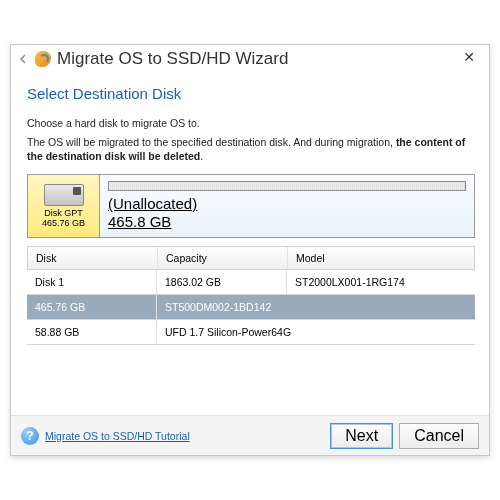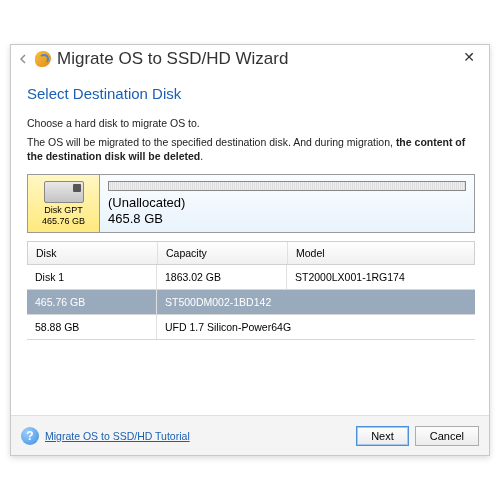--- a/index.html
+++ b/index.html
@@ -17,35 +17,35 @@
     .instr { font-size: 10.5px; color: #222; margin-bottom: 4px; line-height: 1.4;}
     .instr .bold { font-weight: 700; }
     .selbox { border: 1px solid #9a9a9a; margin-top: 10px; display: flex; background: #fff;}
     .selicon { width: 72px; background: linear-gradient(#fff7c4,#ffe97d); padding: 6px 4px; text-align: center; border-right: 1px solid #9a9a9a; display:flex; flex-direction:column; align-items:center; justify-content:center;}
     .hdd { width: 40px; height: 22px; background: linear-gradient(#e8e8e8,#c4c4c4); border:1px solid #888; border-radius:2px; position:relative; margin-bottom:2px;}
     .hdd::after{content:"";position:absolute;top:2px;right:2px;width:8px;height:8px;background:#555;border-radius:1px;}
     .selicon .t1 { font-size: 9px; line-height:1.2;}
     .selicon .t2 { font-size: 9px; }
     .selpart { flex:1; padding: 6px 8px; background: linear-gradient(#fafdff,#e9f3fc);}
     .selpart .bar { height: 10px; border:1px solid #888; background: repeating-linear-gradient(90deg,#eee,#eee 1px,#ddd 1px,#ddd 2px); margin-bottom:4px;}
-    .selpart .ptext { font-size: 13px; line-height:1.2;}
+    .selpart .ptext { font-size: 15px; line-height:1.2;text-decoration:underline;}
     .tbl { margin-top: 8px; font-size: 10.5px; }
     .thdr { display: flex; background: linear-gradient(#fefefe,#f0f0f0); border:1px solid #d0d0d0;}
     .thdr div { padding: 5px 8px; }
     .c1 { width: 130px; border-right:1px solid #e0e0e0;}
     .c2 { width: 130px; border-right:1px solid #e0e0e0;}
     .c3 { flex: 1; }
     .trow { display: flex; border-bottom: 1px solid #d6d6d6; cursor: pointer;}
     .trow div { padding: 6px 8px; }
     .trow.sel { background: #99aabd; color: #fff; }
     .footer { height: 40px; border-top: 1px solid #e0e0e0; display: flex; align-items: center; padding: 0 10px; background: #f4f4f4;}
     .footer .helpico { width: 18px; height: 18px; border-radius: 50%; background: radial-gradient(circle at 35% 30%,#9ed0ff,#3a8de0); display:flex;align-items:center;justify-content:center;color:#fff;font-size:12px;font-weight:bold; margin-right:6px;}
     .footer a { color: #1b5fb3; font-size: 10.5px; text-decoration: underline;}
     .footer .spacer { flex: 1; }
-    .footer button { font-size: 11px; padding: 3px 14px; margin-left: 6px; border:1px solid #adadad; background: linear-gradient(#fdfdfd,#ececec); cursor: pointer;}
+    .footer button { font-size: 16px; padding: 3px 14px; margin-left: 6px; border:1px solid #adadad; background: linear-gradient(#fdfdfd,#ececec); cursor: pointer;}
     .footer button.primary { border-color:#4a90d9; box-shadow: 0 0 0 1px #a6c8ec inset;}
   </style>
 </head>
 <body>
 
 <div class="outer">
   <div class="dialog">
     <div class="close">✕</div>
     <div class="titlebar">
       <span class="back">

